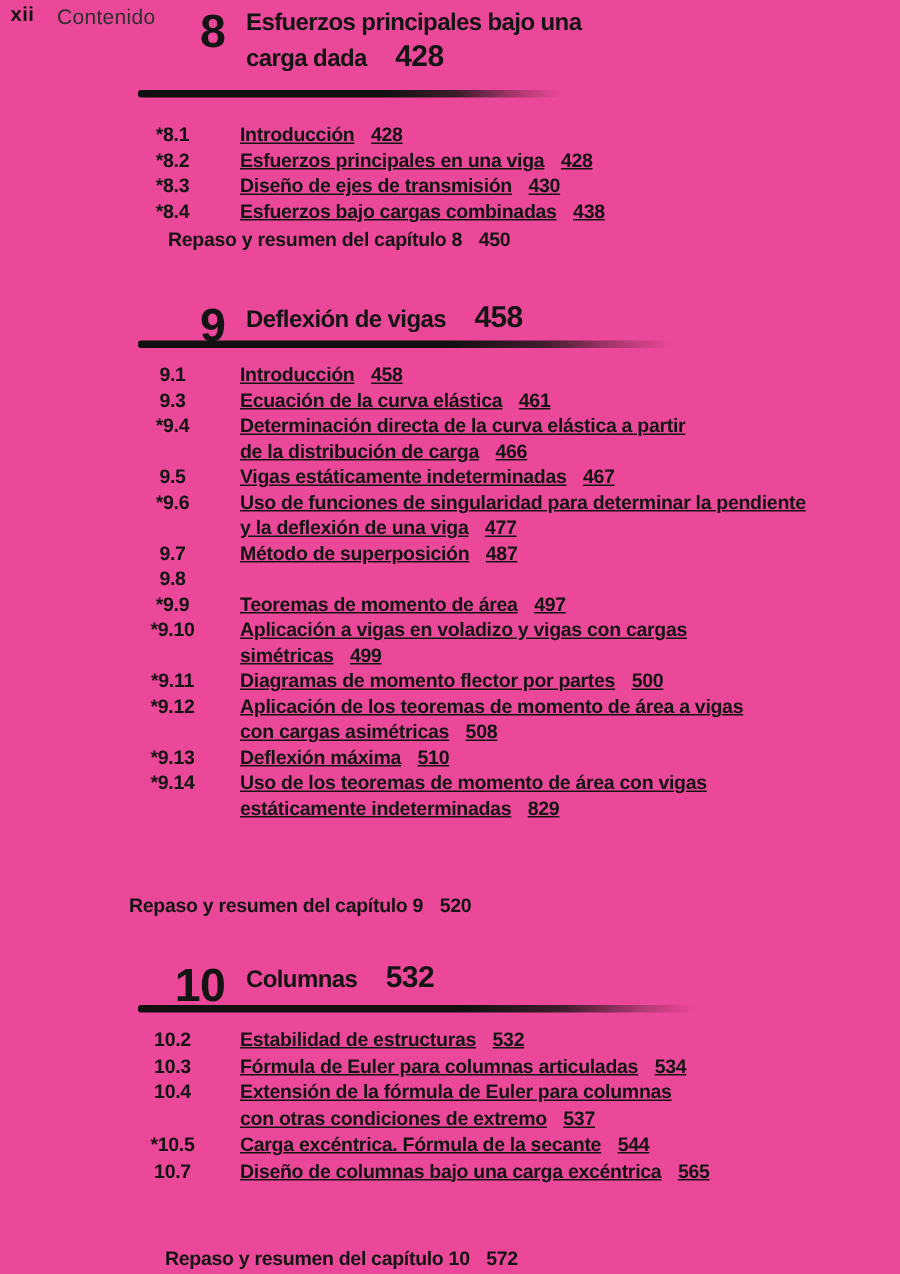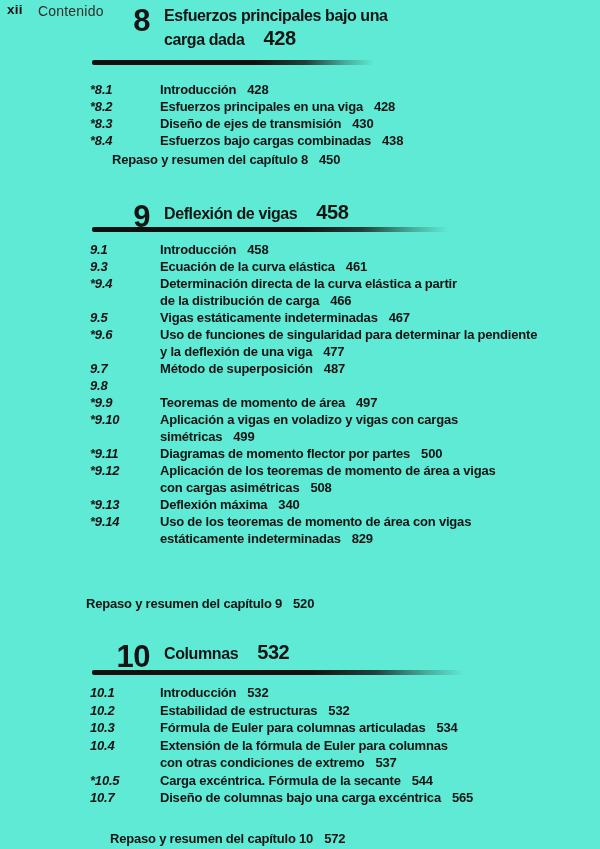--- a/index.html
+++ b/index.html
@@ -1,19 +1,19 @@
 <!DOCTYPE html>
 <html lang="es"><head>
 <meta charset="utf-8">
 <style>
   html,body { margin:0; padding:0; background:#e8e8e8; }
   .page {
     position:relative;
     width:600px; height:849px;
-    background:#5eead4;
+    background:#ec4899;
     font-family:"Liberation Sans", sans-serif;
     color:#141414;
     overflow:hidden;
   }
   
   .folio {
     position:absolute; left:7px; top:2px;
     font-size:13.5px; font-weight:700; letter-spacing:0.3px;
   }
   .running {
@@ -43,23 +43,23 @@
       rgba(16,16,16,0.28) 90%,
       rgba(16,16,16,0) 100%);
   }
   
   .rows { position:absolute; left:90px; width:490px; }
   .row {
     display:flex; align-items:flex-start;
     font-size:13px; font-weight:700; line-height:17px; letter-spacing:-0.2px;
   }
   .c10 .row { line-height:17.5px; }
-  .row .num { flex:none; width:50px; text-align:left; white-space:nowrap;font-style:italic; }
+  .row .num { flex:none; width:50px; text-align:center; white-space:nowrap; }
   .row .star { display:inline; }
-  .row .txt { margin-left:20px; }
+  .row .txt { margin-left:20px;text-decoration:underline; }
   .row .t { white-space:pre-line; }
   .row .pg { margin-left:11px; }
   
   .review {
     position:absolute; left:86px;
     font-size:13px; font-weight:700; letter-spacing:-0.2px;
   }
   .review .pg { margin-left:11px; }
   
   .c8  .ch-head {top:5px;}   .c8  .ch-rule {top:60px;  width:282px;} .c8  .rows {top:81px;}  .c8  .review {top:152px;padding-left:26px;}
@@ -168,45 +168,41 @@
   </div>
 
   <div class="row">
     <span class="num"><span class="star">*</span><span class="n">9.12</span></span>
     <span class="txt"><span class="t">Aplicación de los teoremas de momento de área a vigas
 con cargas asimétricas</span><span class="pg">508</span></span>
   </div>
 
   <div class="row">
     <span class="num"><span class="star">*</span><span class="n">9.13</span></span>
-    <span class="txt"><span class="t">Deflexión máxima</span><span class="pg">340</span></span>
+    <span class="txt"><span class="t">Deflexión máxima</span><span class="pg">510</span></span>
   </div>
 
   <div class="row">
     <span class="num"><span class="star">*</span><span class="n">9.14</span></span>
     <span class="txt"><span class="t">Uso de los teoremas de momento de área con vigas
 estáticamente indeterminadas</span><span class="pg">829</span></span>
   </div>
 </div>
     <div class="review">
       <span>Repaso y resumen del capítulo 9</span><span class="pg">520</span>
     </div>
   </section>
 
   <section class="chapter c10">
     <div class="ch-head">
       <span class="ch-num">10</span>
       <span class="ch-title-wrap"><span class="ch-title">Columnas</span><span class="ch-page">532</span></span>
     </div>
     <div class="ch-rule"></div>
     <div class="rows">
-  <div class="row">
-    <span class="num"><span class="star"></span><span class="n">10.1</span></span>
-    <span class="txt"><span class="t">Introducción</span><span class="pg">532</span></span>
-  </div>
 
   <div class="row">
     <span class="num"><span class="star"></span><span class="n">10.2</span></span>
     <span class="txt"><span class="t">Estabilidad de estructuras</span><span class="pg">532</span></span>
   </div>
 
   <div class="row">
     <span class="num"><span class="star"></span><span class="n">10.3</span></span>
     <span class="txt"><span class="t">Fórmula de Euler para columnas articuladas</span><span class="pg">534</span></span>
   </div>

